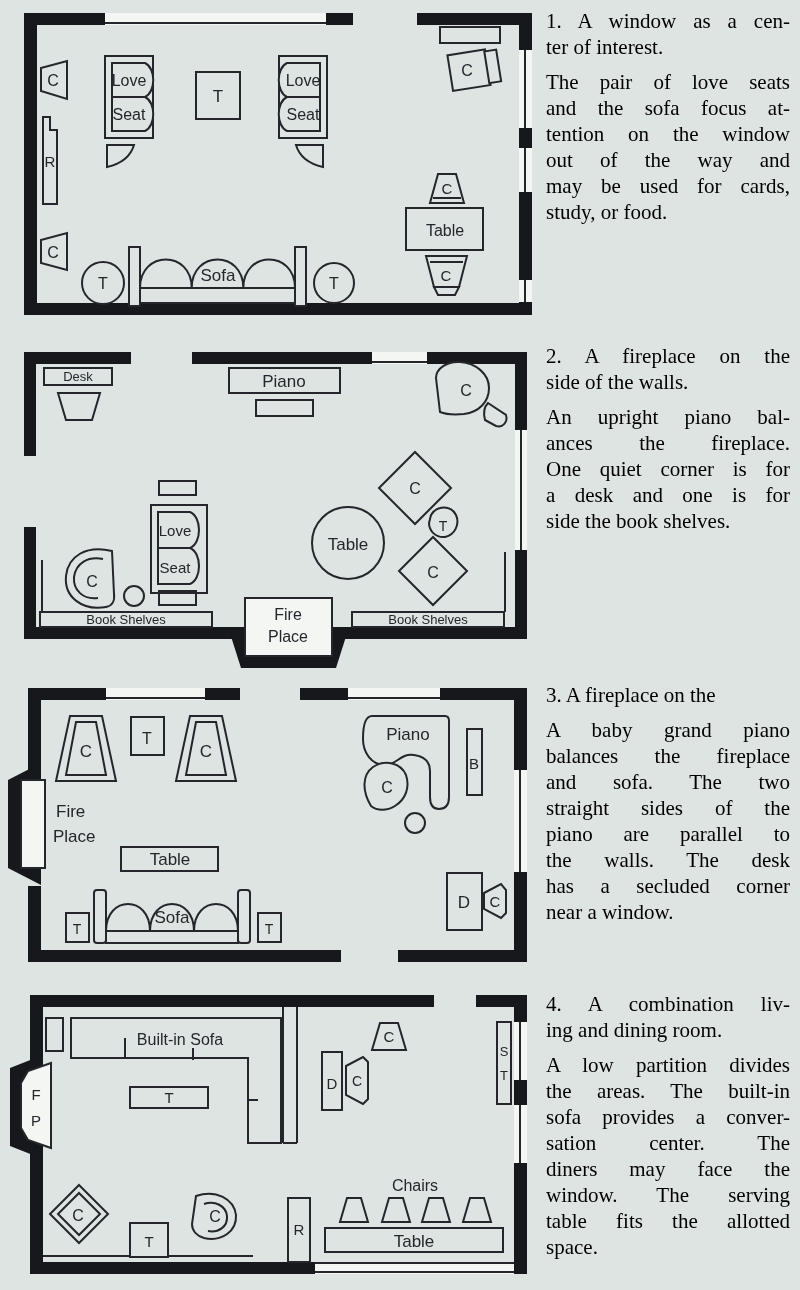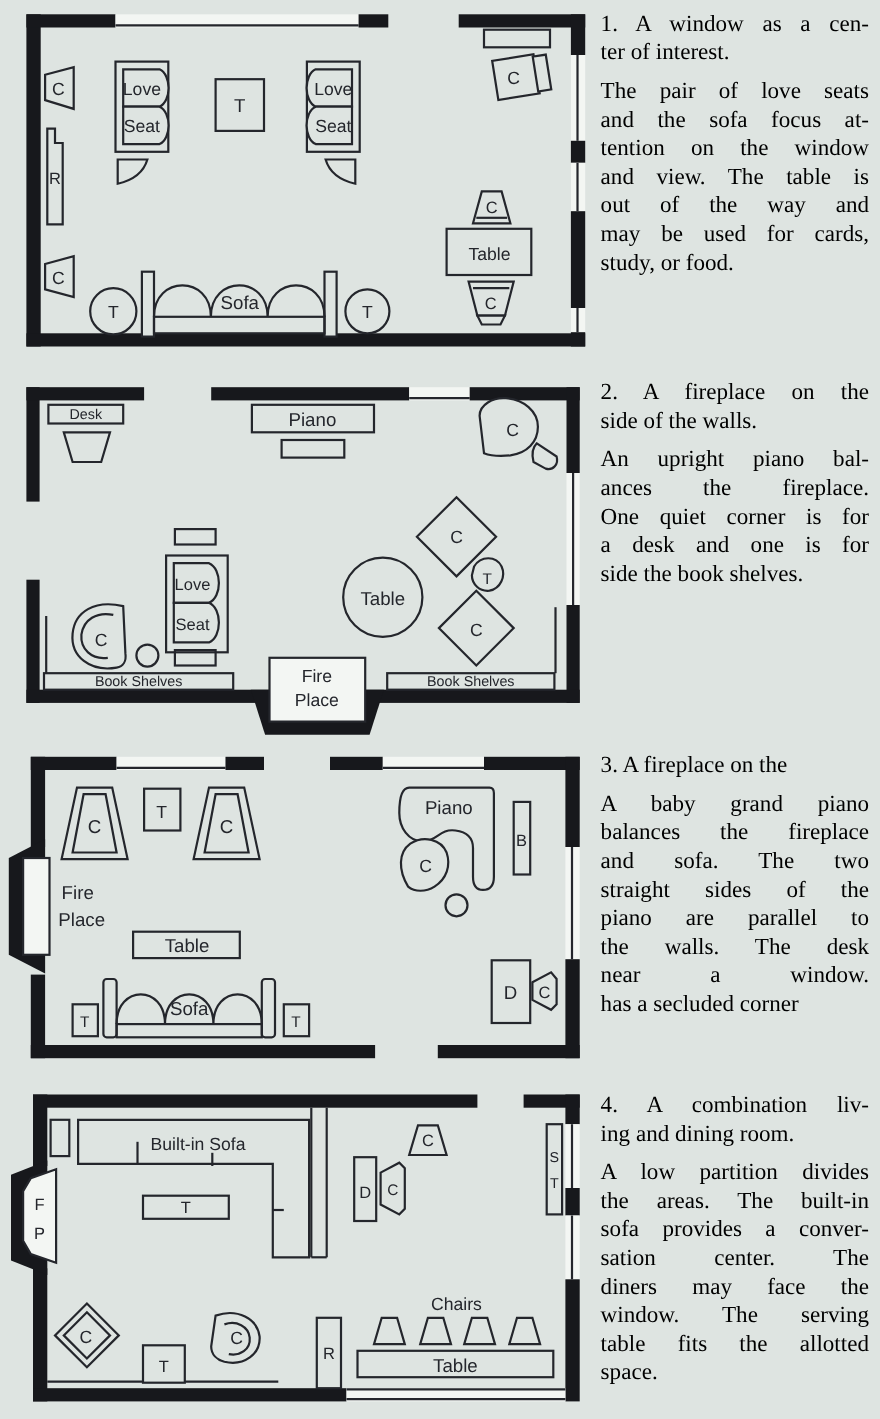--- a/index.html
+++ b/index.html
@@ -385,21 +385,20 @@
 
   <div class="textblock" id="text1">
     <div class="tb-heading">
         <div>1. A window as a cen-</div>
         <div>ter of interest.</div>
       </div>
     <div class="tb-body">
         <div>The pair of love seats</div>
         <div>and the sofa focus at-</div>
         <div>tention on the window</div>
-        <div>and view. The table is</div>
         <div>out of the way and</div>
         <div>may be used for cards,</div>
         <div>study, or food.</div>
       </div>
   </div>
   <div class="textblock" id="text2">
     <div class="tb-heading">
         <div>2. A fireplace on the</div>
         <div>side of the walls.</div>
       </div>
@@ -415,22 +414,22 @@
     <div class="tb-heading">
         <div>3. A fireplace on the</div>
       </div>
     <div class="tb-body">
         <div>A baby grand piano</div>
         <div>balances the fireplace</div>
         <div>and sofa. The two</div>
         <div>straight sides of the</div>
         <div>piano are parallel to</div>
         <div>the walls. The desk</div>
+        <div>has a secluded corner</div>
         <div>near a window.</div>
-        <div>has a secluded corner</div>
       </div>
   </div>
   <div class="textblock" id="text4">
     <div class="tb-heading">
         <div>4. A combination liv-</div>
         <div>ing and dining room.</div>
       </div>
     <div class="tb-body">
         <div>A low partition divides</div>
         <div>the areas. The built-in</div>

